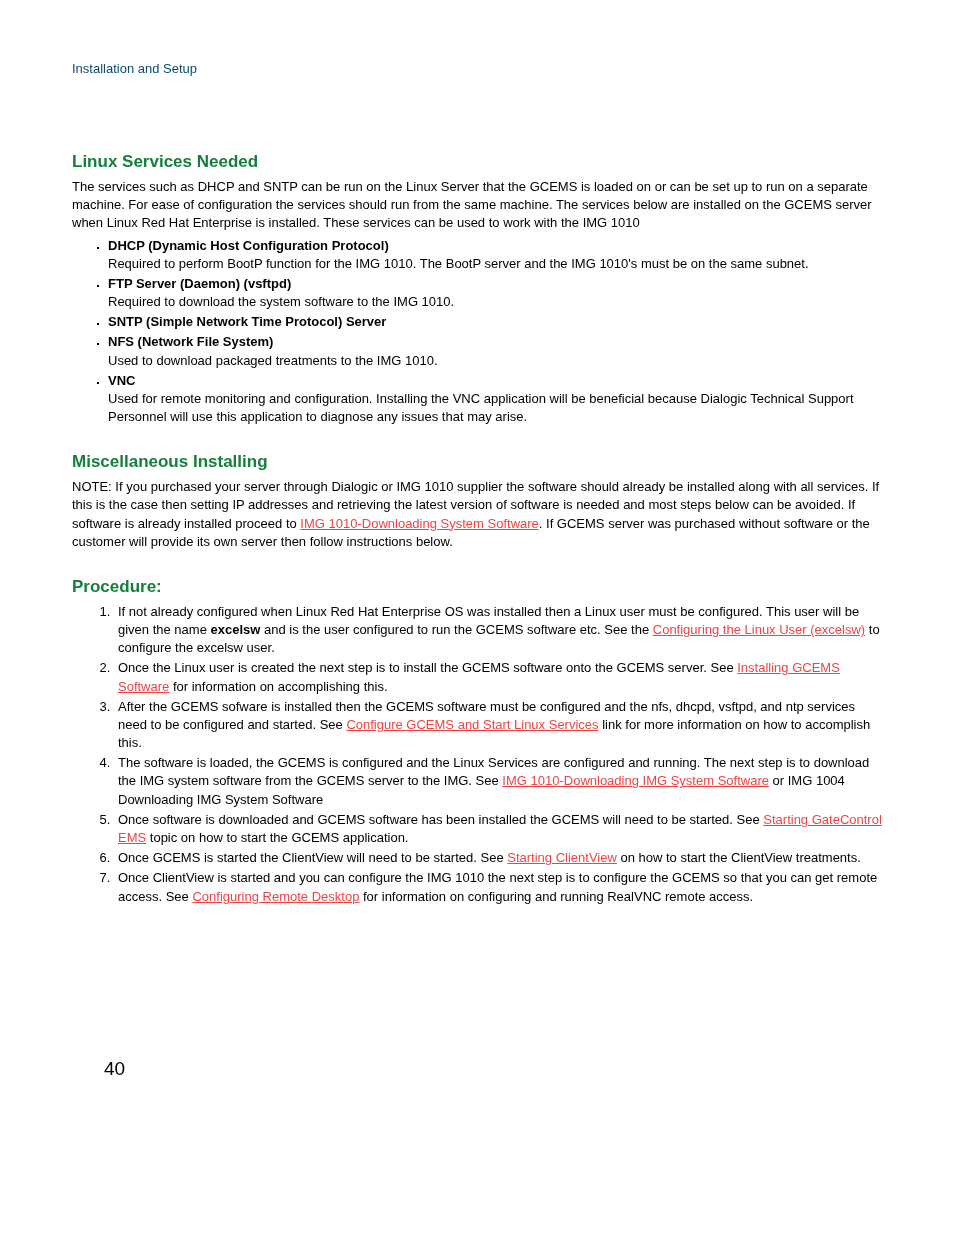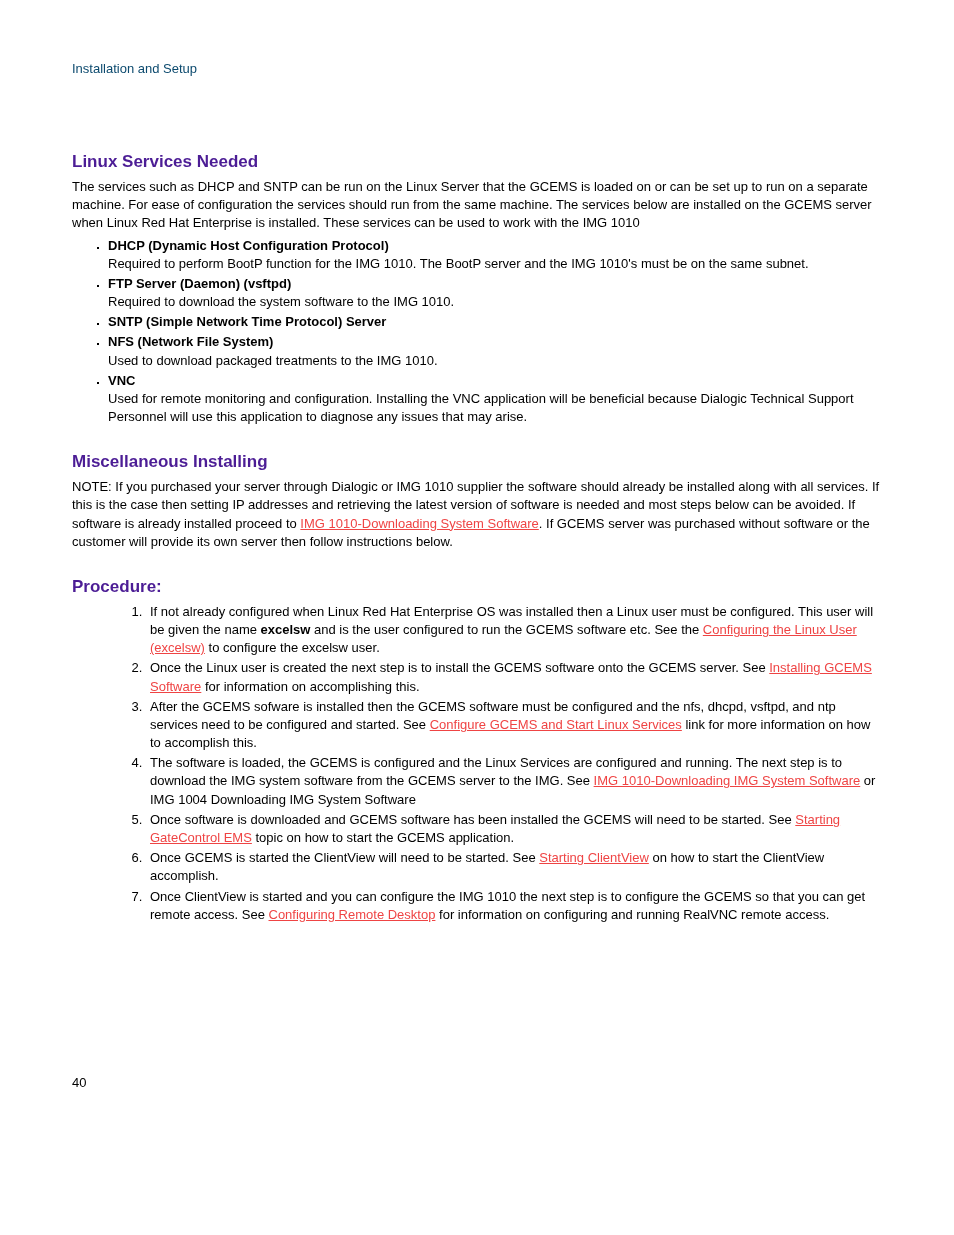--- a/index.html
+++ b/index.html
@@ -15,21 +15,21 @@
   }
   .header-title {
     font-size: 13px;
     color: #0c4a6e;
     margin-bottom: 72px;
   }
   h2 {
     font-family: Verdana, Geneva, sans-serif;
     font-size: 17px;
     font-weight: bold;
-    color: #4c1d95;
+    color: #15803d;
     margin: 0 0 4px 0;
   }
   .section {
     margin-bottom: 24px;
   }
   p {
     margin: 0 0 4px 0;
   }
   ul.bulleted {
     list-style-type: square;
@@ -49,29 +49,29 @@
   ul.bulleted .item-desc {
     margin-left: 0;
   }
   ol.numbered {
     margin: 2px 0 0 0;
     padding-left: 42px;
   }
   ol.numbered li {
     margin-bottom: 2px;
     padding-left: 4px;
-    margin-left: 32px;
   }
   a.link {
     color: #ef4444;
     text-decoration: underline;
   }
   .page-num {
     margin-top: 150px;
-    font-size: 13px;
+    font-size: 19px;
+    margin-left: 32px;
   }
   .bold {
     font-weight: bold;
   }
 </style>
 </head>
 <body>
 
 <div class="header-title">Installation and Setup</div>
 
@@ -116,21 +116,21 @@
     <li>
       <span>After the GCEMS sofware is installed then the GCEMS software must be configured and the nfs, dhcpd, vsftpd, and ntp services need to be configured and started. See </span><a href="#" class="link">Configure GCEMS and Start Linux Services</a><span> link for more information on how to accomplish this.</span>
     </li>
     <li>
       <span>The software is loaded, the GCEMS is configured and the Linux Services are configured and running. The next step is to download the IMG system software from the GCEMS server to the IMG. See </span><a href="#" class="link">IMG 1010-Downloading IMG System Software</a><span> or IMG 1004 Downloading IMG System Software</span>
     </li>
     <li>
       <span>Once software is downloaded and GCEMS software has been installed the GCEMS will need to be started. See </span><a href="#" class="link">Starting GateControl EMS</a><span> topic on how to start the GCEMS application.</span>
     </li>
     <li>
-      <span>Once GCEMS is started the ClientView will need to be started. See </span><a href="#" class="link">Starting ClientView</a><span> on how to start the ClientView accomplish.</span>
+      <span>Once GCEMS is started the ClientView will need to be started. See </span><a href="#" class="link">Starting ClientView</a><span> on how to start the ClientView treatments.</span>
     </li>
     <li>
       <span>Once ClientView is started and you can configure the IMG 1010 the next step is to configure the GCEMS so that you can get remote access. See </span><a href="#" class="link">Configuring Remote Desktop</a><span> for information on configuring and running RealVNC remote access.</span>
     </li>
   </ol>
 </div>
 
 <div class="page-num">40</div>
 
 </body></html>

